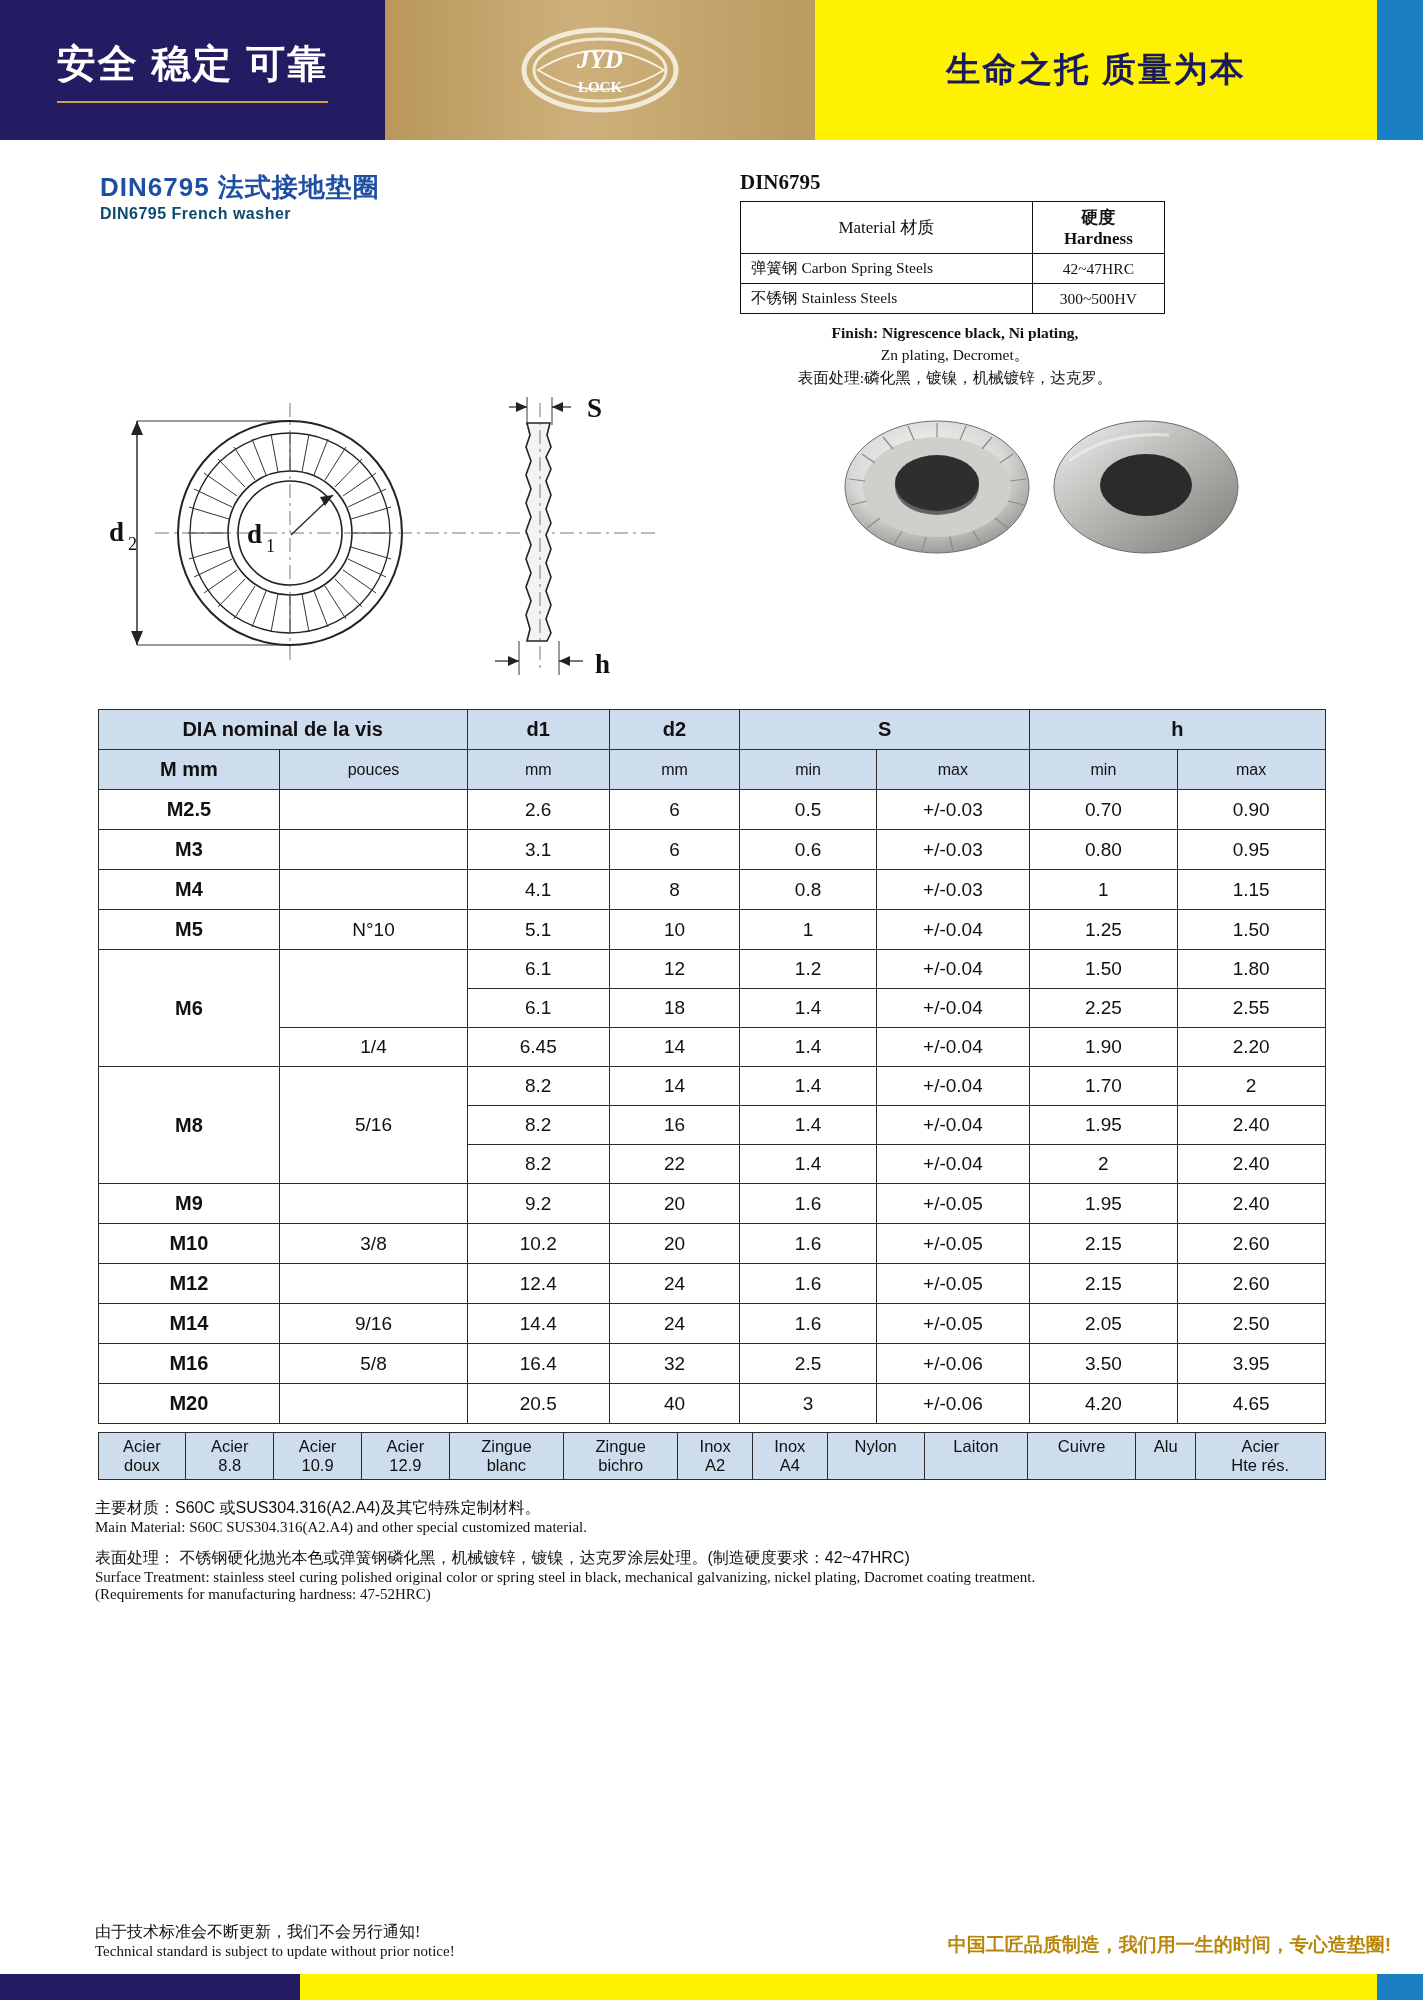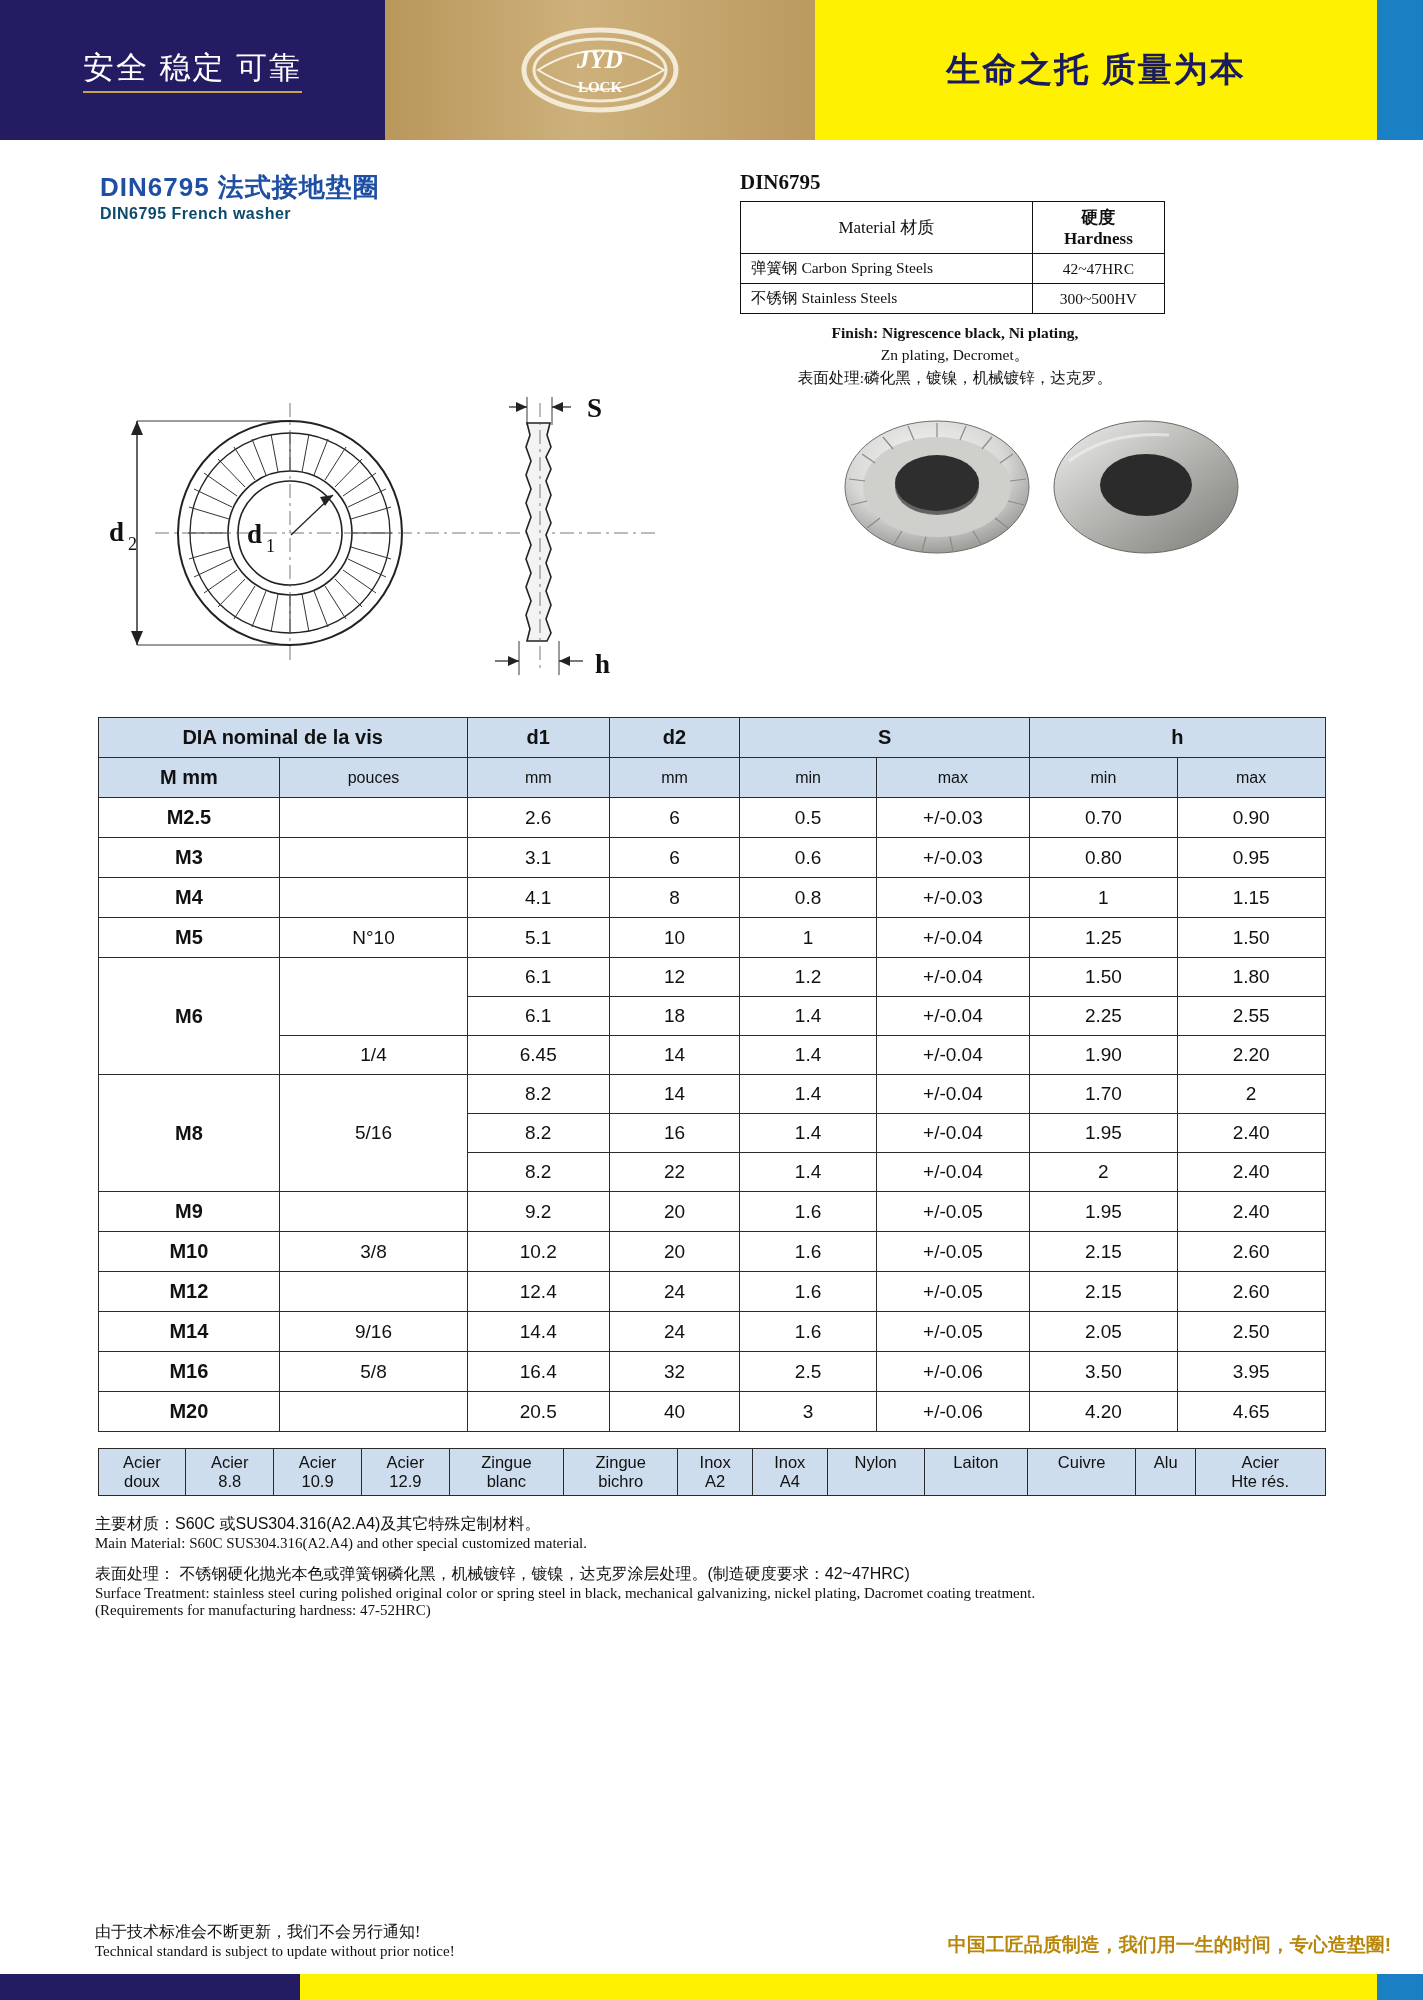--- a/index.html
+++ b/index.html
@@ -14,22 +14,22 @@
 
   
   .header { display:flex; height: 140px; width:100%; }
   .hdr-left {
     background: #231c63;
     flex: 0 0 385px;
     display:flex; align-items:center; justify-content:center;
     position: relative;
   }
   .hdr-left-text {
-    color:#fff; font-size:31px; font-weight:normal; letter-spacing:2px;
-    padding-bottom:2px;
+    color:#fff; font-size:39px; font-weight:bold; letter-spacing:2px;
+    padding-bottom:10px;
     border-bottom: 2px solid #c9a24a;
   }
   .hdr-mid {
     flex: 0 0 430px;
     background: linear-gradient(90deg,#b9975b 0%, #cdb07b 45%, #bb9a60 100%);
     display:flex; align-items:center; justify-content:center;
   }
   .logo-badge {
     width: 165px; height: 95px;
     display:flex; align-items:center; justify-content:center;
@@ -76,21 +76,21 @@
   .draw-svg { position:absolute; left:95px; top:0; }
 
   
   .photos { position:absolute; left: 840px; top: 18px; display:flex; gap: 14px; }
   .photo { width: 195px; height: 165px; position:relative; }
 
   
   .main-wrap { padding: 18px 0 0 0; }
   table.spec {
     border-collapse: collapse;
-    margin: 16px auto;
+    margin: 8px auto;
     width: 1228px;
     font-size: 19px;
     color:#111;
   }
   table.spec th, table.spec td {
     border: 1px solid #2b2b2b;
     text-align:center;
     vertical-align: middle;
     padding: 8px 4px;
     height: 36px;

